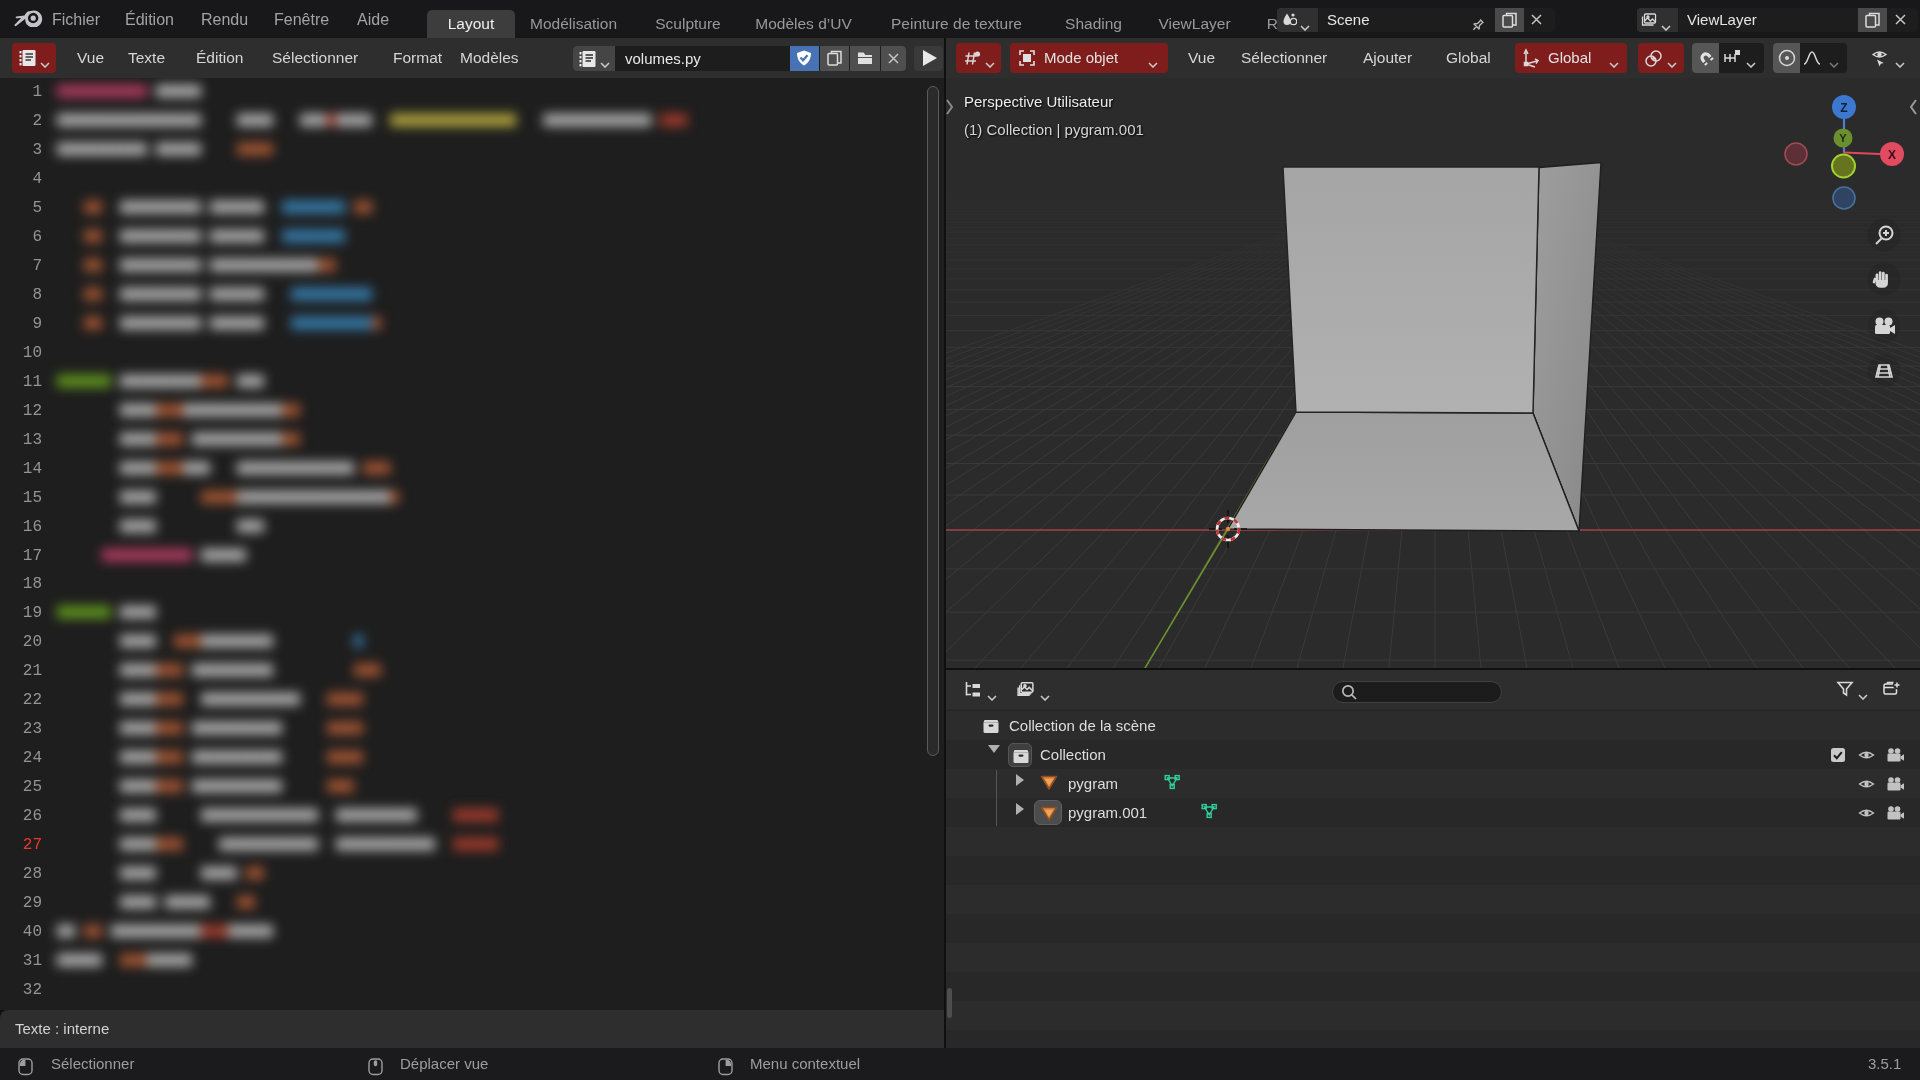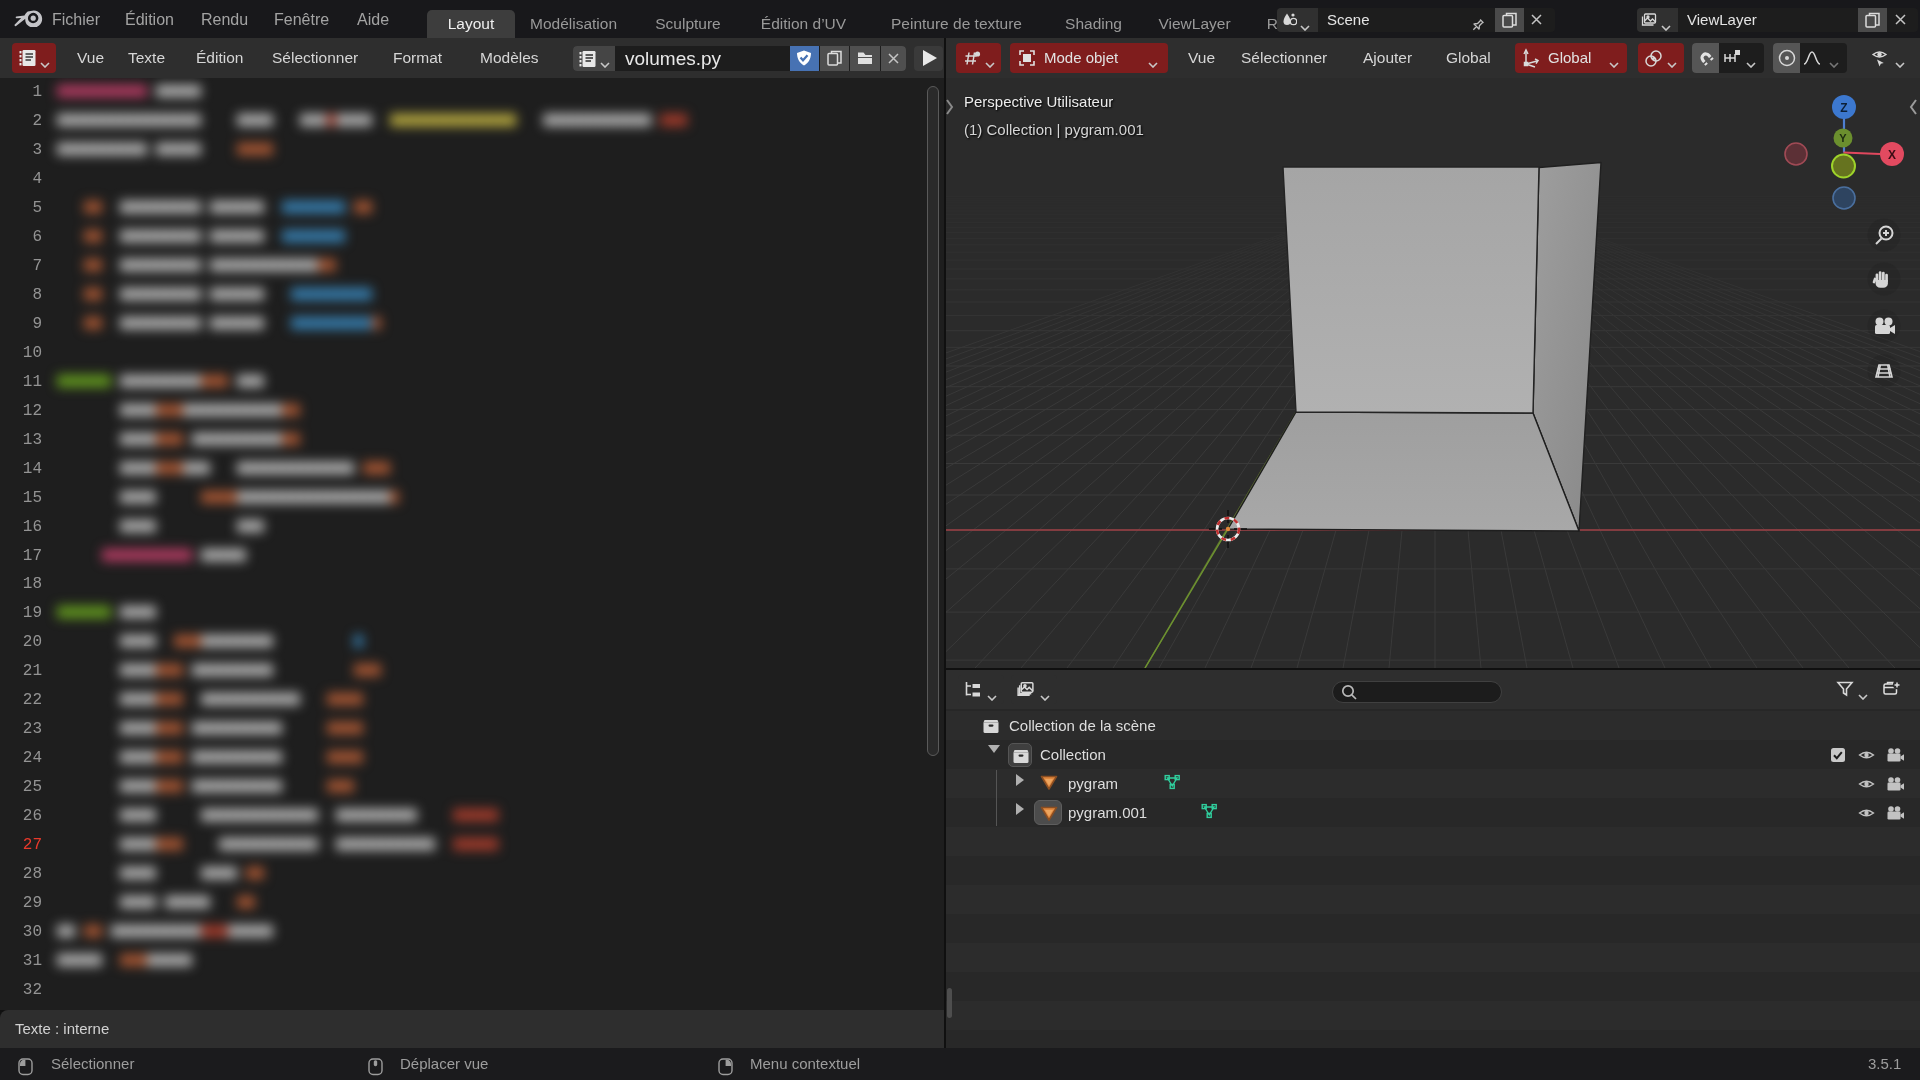--- a/index.html
+++ b/index.html
@@ -39,21 +39,21 @@
         </g>
       </svg></div>
 <div class="tmenu" style="left:52px">Fichier</div>
 <div class="tmenu" style="left:125px">Édition</div>
 <div class="tmenu" style="left:201px">Rendu</div>
 <div class="tmenu" style="left:274px">Fenêtre</div>
 <div class="tmenu" style="left:357px">Aide</div>
 <div class="tab active" style="left:427px;width:88px">Layout</div>
 <div class="tab" style="left:518px;width:111px">Modélisation</div>
 <div class="tab" style="left:643px;width:90px">Sculpture</div>
-<div class="tab" style="left:747px;width:113px">Édition d’UV</div>
+<div class="tab" style="left:747px;width:113px">Modèles d’UV</div>
 <div class="tab" style="left:873px;width:167px">Peinture de texture</div>
 <div class="tab" style="left:1054px;width:79px">Shading</div>
 <div class="tab" style="left:1149px;width:91px">ViewLayer</div>
 <div class="tab" style="left:1256px;width:67px">Rendu</div>
 <div class="abs" style="left:1277px;top:8px;width:278px;height:24px;background:#1d1d1d;border-radius:4px;overflow:hidden">
 <div class="abs" style="left:0;top:0;width:41px;height:24px;background:#303030"></div>
 <div class="abs" style="left:3px;top:3px"><svg width="17" height="15" viewBox="0 0 17 15" style="" xmlns="http://www.w3.org/2000/svg">
           <g stroke="#d8d8d8" stroke-width="1.3" fill="none">
             <path d="M7 2.5 C9.5 6 10.5 8.5 10.5 10.5 a3.5 3.5 0 0 1 -7 0 C3.5 8.5 4.5 6 7 2.5z" fill="#d8d8d8" stroke="none"></path>
             <circle cx="13" cy="4" r="1.6" fill="#d8d8d8" stroke="none"></circle>
@@ -132,21 +132,21 @@
         </svg></div>
       <div class="abs" style="left:28px;top:11px"><svg width="10" height="8" viewBox="0 0 10 8" style="" xmlns="http://www.w3.org/2000/svg">
           <path d="M1 3 l4 4 4-4" stroke="#c8c8c8" stroke-width="1.6" fill="none"></path>
         </svg></div>
     </div>
 <div class="hmenu" style="left:77px">Vue</div>
 <div class="hmenu" style="left:128px">Texte</div>
 <div class="hmenu" style="left:196px">Édition</div>
 <div class="hmenu" style="left:272px">Sélectionner</div>
 <div class="hmenu" style="left:393px">Format</div>
-<div class="hmenu" style="left:480px">Modèles</div>
+<div class="hmenu" style="left:460px">Modèles</div>
 <div class="abs" style="left:573px;top:8px;width:333px;height:25px;border-radius:4px;overflow:hidden;background:#1d1d1d">
 <div class="abs" style="left:0;top:0;width:42px;height:25px;background:#454545"></div>
 <div class="abs" style="left:5px;top:3px"><svg width="20" height="20" viewBox="0 0 20 20" style="" xmlns="http://www.w3.org/2000/svg">
           <g>
             <rect x="4.5" y="2" width="13" height="16" rx="1.2" fill="#e8e8e8"></rect>
             <g stroke="#2a2a2a" stroke-width="1.4">
               <line x1="7.5" y1="6" x2="15" y2="6"></line>
               <line x1="7.5" y1="9" x2="15" y2="9"></line>
               <line x1="7.5" y1="12" x2="13" y2="12"></line>
             </g>
@@ -154,21 +154,21 @@
               <rect x="1.5" y="3" width="2" height="2.4"></rect>
               <rect x="1.5" y="7" width="2" height="2.4"></rect>
               <rect x="1.5" y="11" width="2" height="2.4"></rect>
               <rect x="1.5" y="15" width="2" height="2.4"></rect>
             </g>
           </g>
         </svg></div>
 <div class="abs" style="left:27px;top:8px"><svg width="10" height="8" viewBox="0 0 10 8" style="" xmlns="http://www.w3.org/2000/svg">
           <path d="M1 3 l4 4 4-4" stroke="#c8c8c8" stroke-width="1.6" fill="none"></path>
         </svg></div>
-<div class="abs" style="left:52px;top:0;height:25px;line-height:25px;color:#e8e8e8;font-size:19px">volumes.py</div>
+<div class="abs" style="left:52px;top:0;height:25px;line-height:25px;color:#e8e8e8;font-size:15px">volumes.py</div>
 <div class="abs" style="left:217px;top:0;width:29px;height:25px;background:#4772b3">
         <div class="abs" style="left:5px;top:3px"><svg width="18" height="18" viewBox="0 0 18 18" style="" xmlns="http://www.w3.org/2000/svg">
             <g>
               <path d="M9 1.5 L16 4 C16 9.5 13.5 14 9 16.5 C4.5 14 2 9.5 2 4 Z" fill="#fff"></path>
               <path d="M5.5 8.5 l2.5 2.8 4.5-5" stroke="#4772b3" stroke-width="2.2" fill="none"></path>
             </g>
           </svg></div>
       </div>
 <div class="abs" style="left:247px;top:0;width:29px;height:25px;background:#4f4f4f">
         <div class="abs" style="left:6px;top:3px"><svg width="16" height="18" viewBox="0 0 16 18" style="" xmlns="http://www.w3.org/2000/svg">
@@ -325,21 +325,21 @@
 <div class="gl">20</div>
 <div class="gl">21</div>
 <div class="gl">22</div>
 <div class="gl">23</div>
 <div class="gl">24</div>
 <div class="gl">25</div>
 <div class="gl">26</div>
 <div class="gl cur">27</div>
 <div class="gl">28</div>
 <div class="gl">29</div>
-<div class="gl">30</div>
+<div class="gl">40</div>
 <div class="gl">31</div>
 <div class="gl">32</div>
     </div>
 <div id="code">
       <div class="cl"><span class="k">xxxxxxxxxx</span>&nbsp;<span class="w">xxxxx</span></div>
 <div class="cl"><span class="w">xxxxxxxxxxxxxxxx</span>&nbsp;&nbsp;&nbsp;&nbsp;<span class="w">xxxx</span>&nbsp;&nbsp;&nbsp;<span class="w">xxx</span><span class="r">x</span><span class="w">xxxx</span>&nbsp;&nbsp;<span class="y">xxxxxxxxxxxxxx</span>&nbsp;&nbsp;&nbsp;<span class="w">xxxxxxxxxxxx</span>&nbsp;<span class="r">xxx</span></div>
 <div class="cl"><span class="w">xxxxxxxxxx</span>&nbsp;<span class="w">xxxxx</span>&nbsp;&nbsp;&nbsp;&nbsp;<span class="o">xxxx</span></div>
 <div class="cl"></div>
 <div class="cl">&nbsp;&nbsp;&nbsp;<span class="o">xx</span>&nbsp;&nbsp;<span class="w">xxxxxxxxx</span>&nbsp;<span class="w">xxxxxx</span>&nbsp;&nbsp;<span class="b">xxxxxxx</span>&nbsp;<span class="o">xx</span></div>
 <div class="cl">&nbsp;&nbsp;&nbsp;<span class="o">xx</span>&nbsp;&nbsp;<span class="w">xxxxxxxxx</span>&nbsp;<span class="w">xxxxxx</span>&nbsp;&nbsp;<span class="b">xxxxxxx</span></div>

